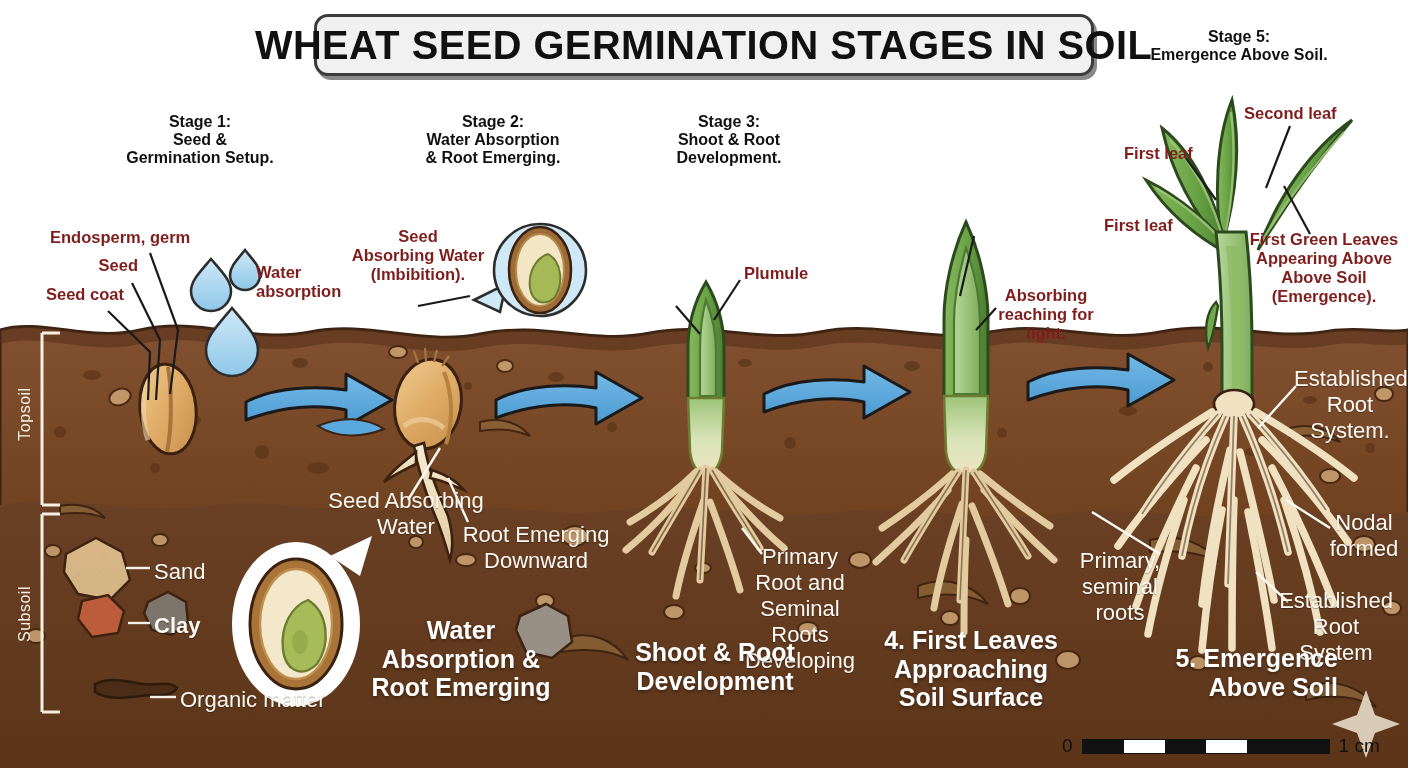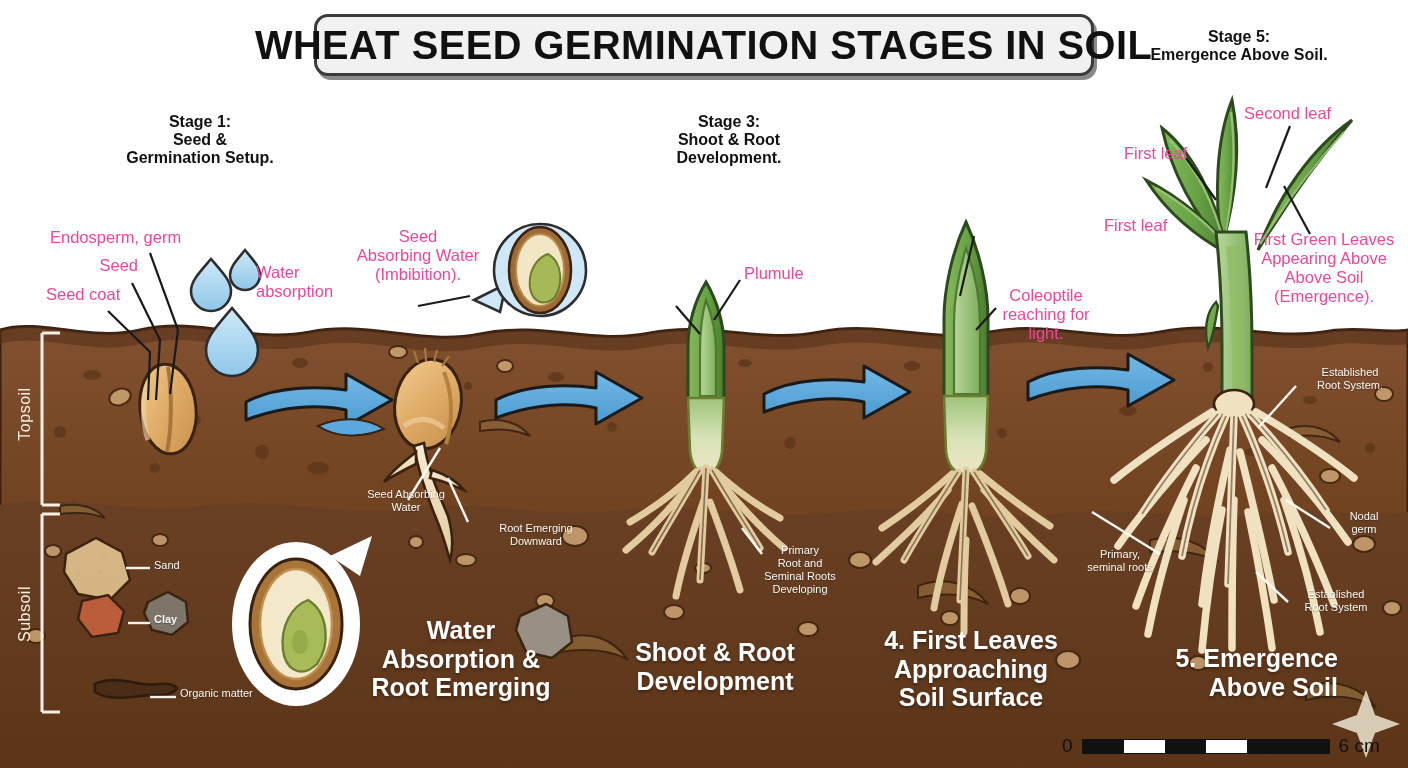--- a/index.html
+++ b/index.html
@@ -27,29 +27,30 @@
   }
 
   
   .stage-head{
     position:absolute; text-align:center; color:#111; font-weight:bold;
     line-height:1.12; font-size:16px; white-space:pre-line;
   }
 
   
   .lbl-dark{
-    position:absolute; color:#ec4899; font-size:16.5px; line-height:1.16;
+    position:absolute; color:#7f1d1d; font-size:16.5px; line-height:1.16;
     white-space:pre-line;
+    font-weight:bold;
   }
   .lbl-dark.ctr{ text-align:center; }
   .lbl-dark.rt{ text-align:right; }
 
   
   .lbl-light{
-    position:absolute; color:#fdfaf4; font-size:11px; line-height:1.18;
+    position:absolute; color:#fdfaf4; font-size:22px; line-height:1.18;
     white-space:pre-line;
     text-shadow:0 1px 1px rgba(0,0,0,.35);
   }
   .lbl-light.ctr{ text-align:center; }
 
   
   .cap-big{
     position:absolute; color:#ffffff; font-weight:bold;
     font-size:25px; line-height:1.14; text-align:center; white-space:pre-line;
     text-shadow:0 2px 3px rgba(0,0,0,.35);
@@ -440,20 +441,23 @@
     </g>
   </svg>
 
   <div class="title-box">
     <span>WHEAT SEED GERMINATION STAGES IN SOIL</span>
   </div>
 
   <div class="stage-head" style="left:50px; top:113px; width:300px;">Stage 1:
 Seed &amp;
 Germination Setup.</div>
+  <div class="stage-head" style="left:348px; top:113px; width:290px;">Stage 2:
+Water Absorption
+&amp; Root Emerging.</div>
   <div class="stage-head" style="left:604px; top:113px; width:250px;">Stage 3:
 Shoot &amp; Root
 Development.</div>
   <div class="stage-head" style="left:1084px; top:28px; width:310px;">Stage 5:
 Emergence Above Soil.</div>
 
   <div class="lbl-dark" style="left:50px; top:228px;">Endosperm, germ</div>
   <div class="lbl-dark rt" style="left:20px; top:256px; width:118px;">Seed</div>
   <div class="lbl-dark" style="left:46px; top:285px;">Seed coat</div>
   <div class="lbl-dark" style="left:256px; top:263px;">Water
@@ -471,40 +475,40 @@
 Root Emerging</div>
 
   <div class="lbl-dark" style="left:744px; top:264px;">Plumule</div>
   <div class="lbl-light ctr" style="left:732px; top:544px; width:136px;">Primary
 Root and
 Seminal Roots
 Developing</div>
   <div class="cap-big" style="left:620px; top:638px; width:190px;">Shoot &amp; Root
 Development</div>
 
-  <div class="lbl-dark ctr" style="left:998px; top:286px; width:96px;">Coleoptile
+  <div class="lbl-dark ctr" style="left:998px; top:286px; width:96px;">Absorbing
 reaching for
 light.</div>
   <div class="lbl-light ctr" style="left:1058px; top:548px; width:124px;">Primary,
 seminal roots</div>
   <div class="cap-big" style="left:874px; top:626px; width:194px;text-align:center;">4. First Leaves
 Approaching
 Soil Surface</div>
 
   <div class="lbl-dark" style="left:1124px; top:144px;">First leaf</div>
   <div class="lbl-dark" style="left:1244px; top:104px;">Second leaf</div>
   <div class="lbl-dark" style="left:1104px; top:216px;">First leaf</div>
   <div class="lbl-dark ctr" style="left:1244px; top:230px; width:160px;">First Green Leaves
 Appearing Above
 Above Soil
 (Emergence).</div>
   <div class="lbl-light ctr" style="left:1294px; top:366px; width:112px;">Established
 Root System.</div>
   <div class="lbl-light ctr" style="left:1326px; top:510px; width:76px;">Nodal
-germ</div>
+formed</div>
   <div class="lbl-light ctr" style="left:1276px; top:588px; width:120px;">Established
 Root System</div>
   <div class="cap-big" style="left:1142px; top:644px; width:196px;text-align:right;">5. Emergence
 Above Soil</div>
 
   <div class="axis-text" style="left:-10px; top:405px; width:70px; text-align:center; transform:rotate(-90deg);">Topsoil</div>
   <div class="axis-text" style="left:-10px; top:605px; width:70px; text-align:center; transform:rotate(-90deg);">Subsoil</div>
 
   <div class="lbl-light" style="left:154px; top:559px;">Sand</div>
   <div class="lbl-light" style="left:154px; top:613px;font-weight:bold;">Clay</div>
@@ -513,16 +517,16 @@
   <div class="scalebar">
     <span class="num">0</span>
     <span class="sb-track">
       <span class="sb-seg dark"></span>
       <span class="sb-seg light"></span>
       <span class="sb-seg dark"></span>
       <span class="sb-seg light"></span>
       <span class="sb-seg dark"></span>
       <span class="sb-seg dark"></span>
     </span>
-    <span class="num">6 cm</span>
+    <span class="num">1 cm</span>
   </div>
 
 </div>
 
 </body></html>

